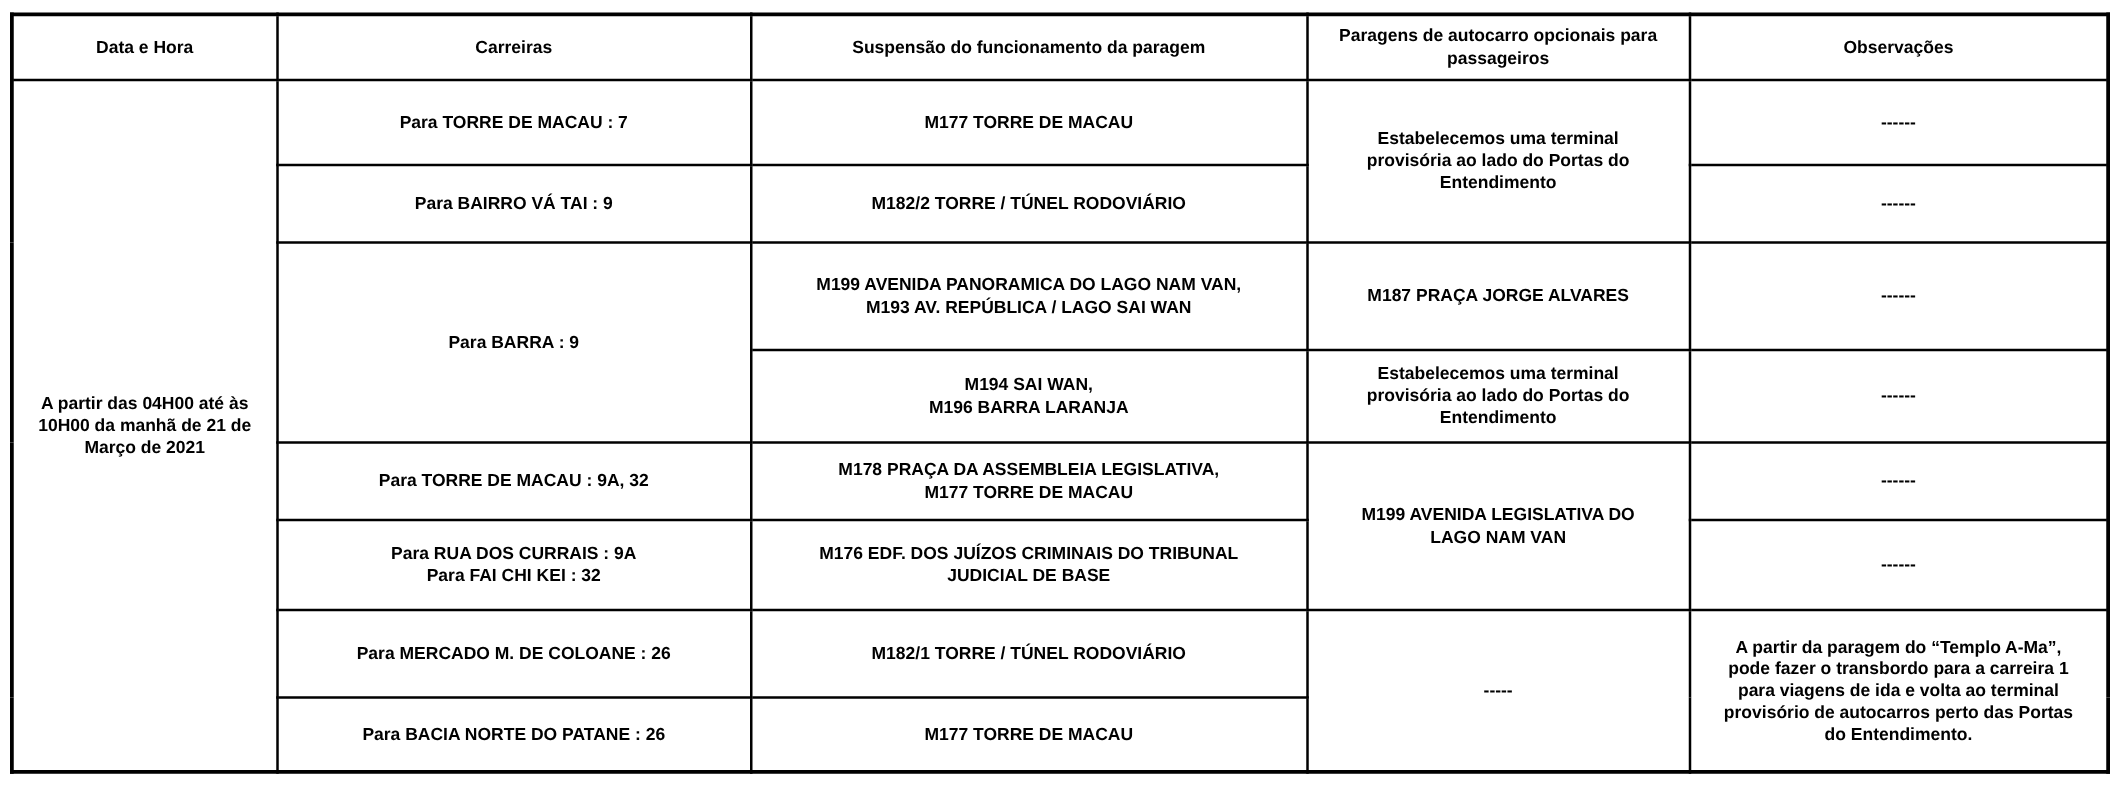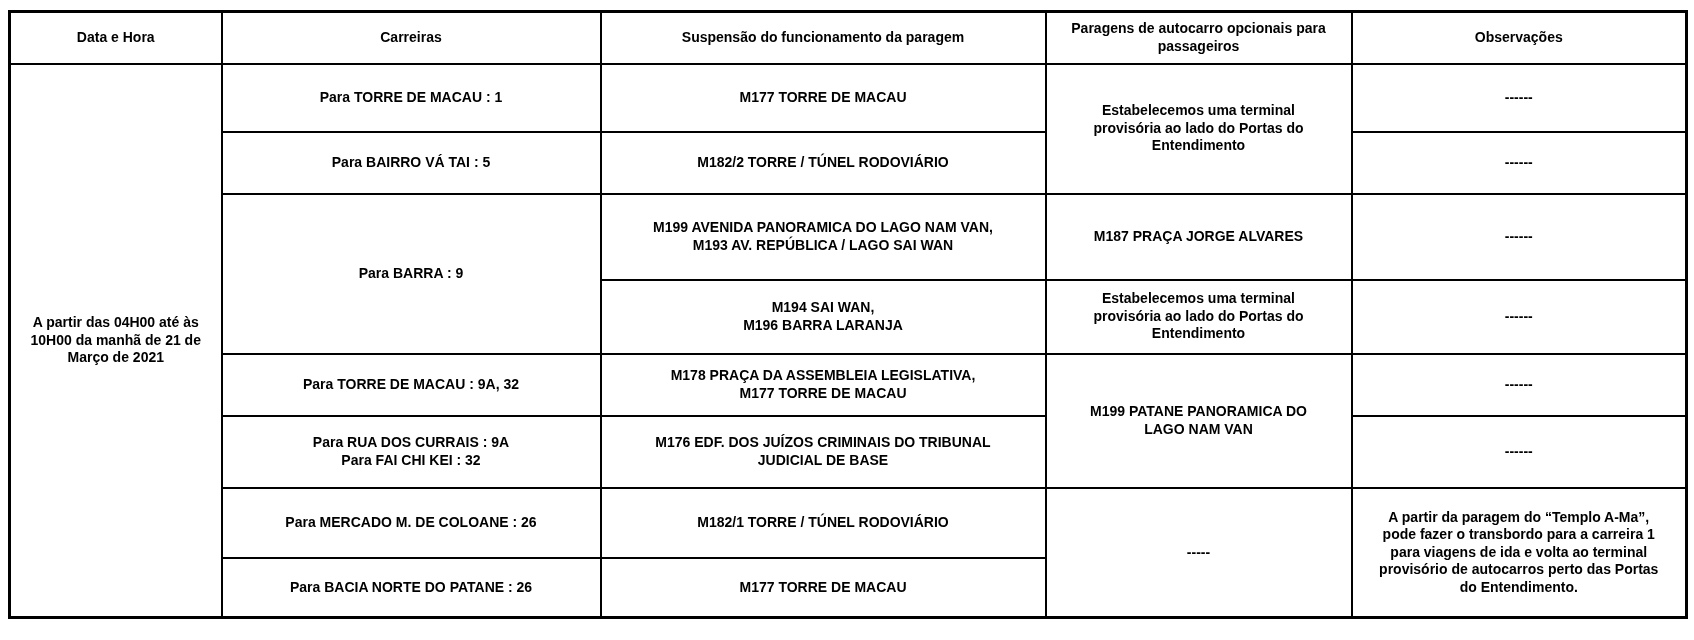--- a/index.html
+++ b/index.html
@@ -46,29 +46,29 @@
       <th>Carreiras</th>
       <th>Suspensão do funcionamento da paragem</th>
       <th>Paragens de autocarro opcionais para
 passageiros</th>
       <th>Observações</th>
     </tr>
     <tr style="height:68px">
       <td rowspan="8">A partir das 04H00  até às
 10H00 da manhã de 21 de
 Março de 2021</td>
-      <td>Para TORRE DE MACAU : 1</td>
+      <td>Para TORRE DE MACAU : 7</td>
       <td>M177 TORRE DE MACAU</td>
       <td rowspan="2">Estabelecemos uma terminal
 provisória ao lado do Portas do
 Entendimento</td>
       <td>------</td>
     </tr>
     <tr style="height:62px">
-      <td>Para BAIRRO VÁ TAI : 5</td>
+      <td>Para BAIRRO VÁ TAI : 9</td>
       <td>M182/2 TORRE / TÚNEL RODOVIÁRIO</td>
       <td>------</td>
     </tr>
     <tr style="height:86px">
       <td rowspan="2">Para BARRA : 9</td>
       <td>M199 AVENIDA PANORAMICA DO LAGO NAM VAN,
 M193 AV. REPÚBLICA / LAGO SAI WAN</td>
       <td>M187 PRAÇA JORGE ALVARES</td>
       <td>------</td>
     </tr>
@@ -77,21 +77,21 @@
 M196 BARRA LARANJA</td>
       <td>Estabelecemos uma terminal
 provisória ao lado do Portas do
 Entendimento</td>
       <td>------</td>
     </tr>
     <tr style="height:62px">
       <td>Para TORRE DE MACAU : 9A, 32</td>
       <td>M178 PRAÇA DA ASSEMBLEIA LEGISLATIVA,
 M177 TORRE DE MACAU</td>
-      <td rowspan="2">M199 PATANE PANORAMICA DO
+      <td rowspan="2">M199 AVENIDA LEGISLATIVA DO
 LAGO NAM VAN</td>
       <td>------</td>
     </tr>
     <tr style="height:72px">
       <td>Para RUA DOS CURRAIS : 9A
 Para FAI CHI KEI : 32</td>
       <td>M176 EDF. DOS JUÍZOS CRIMINAIS DO TRIBUNAL
 JUDICIAL DE BASE</td>
       <td>------</td>
     </tr>

